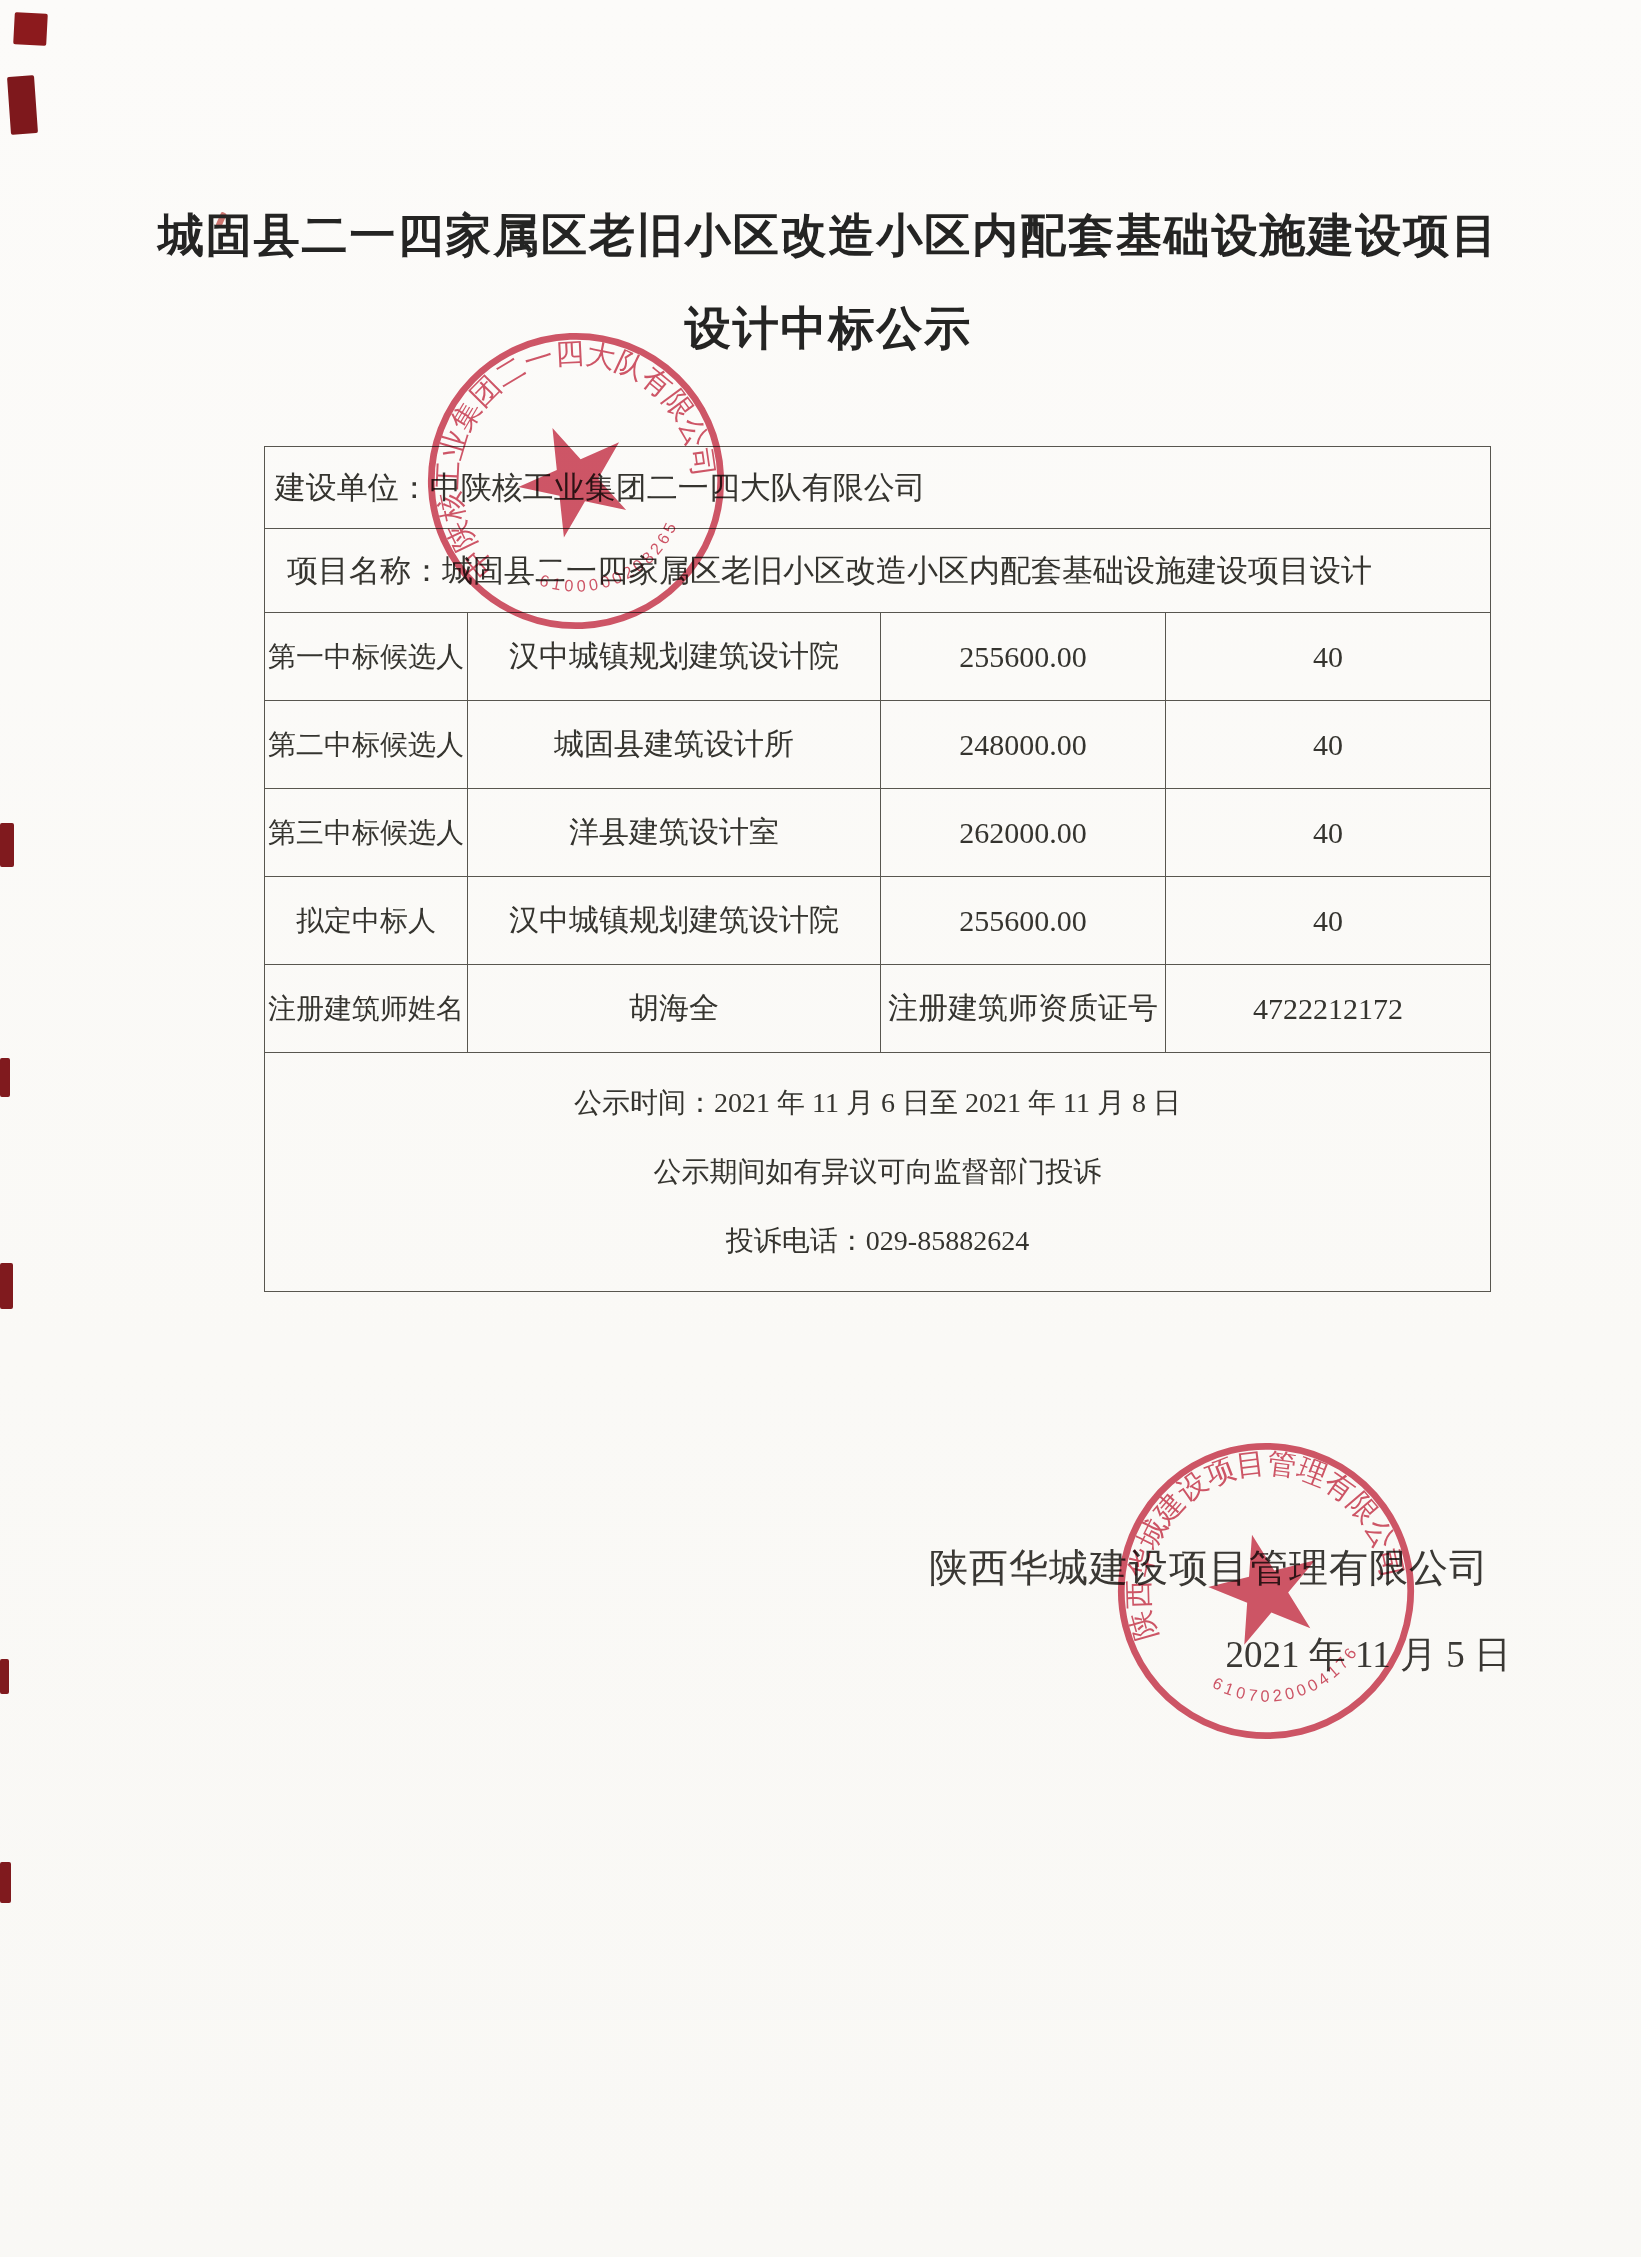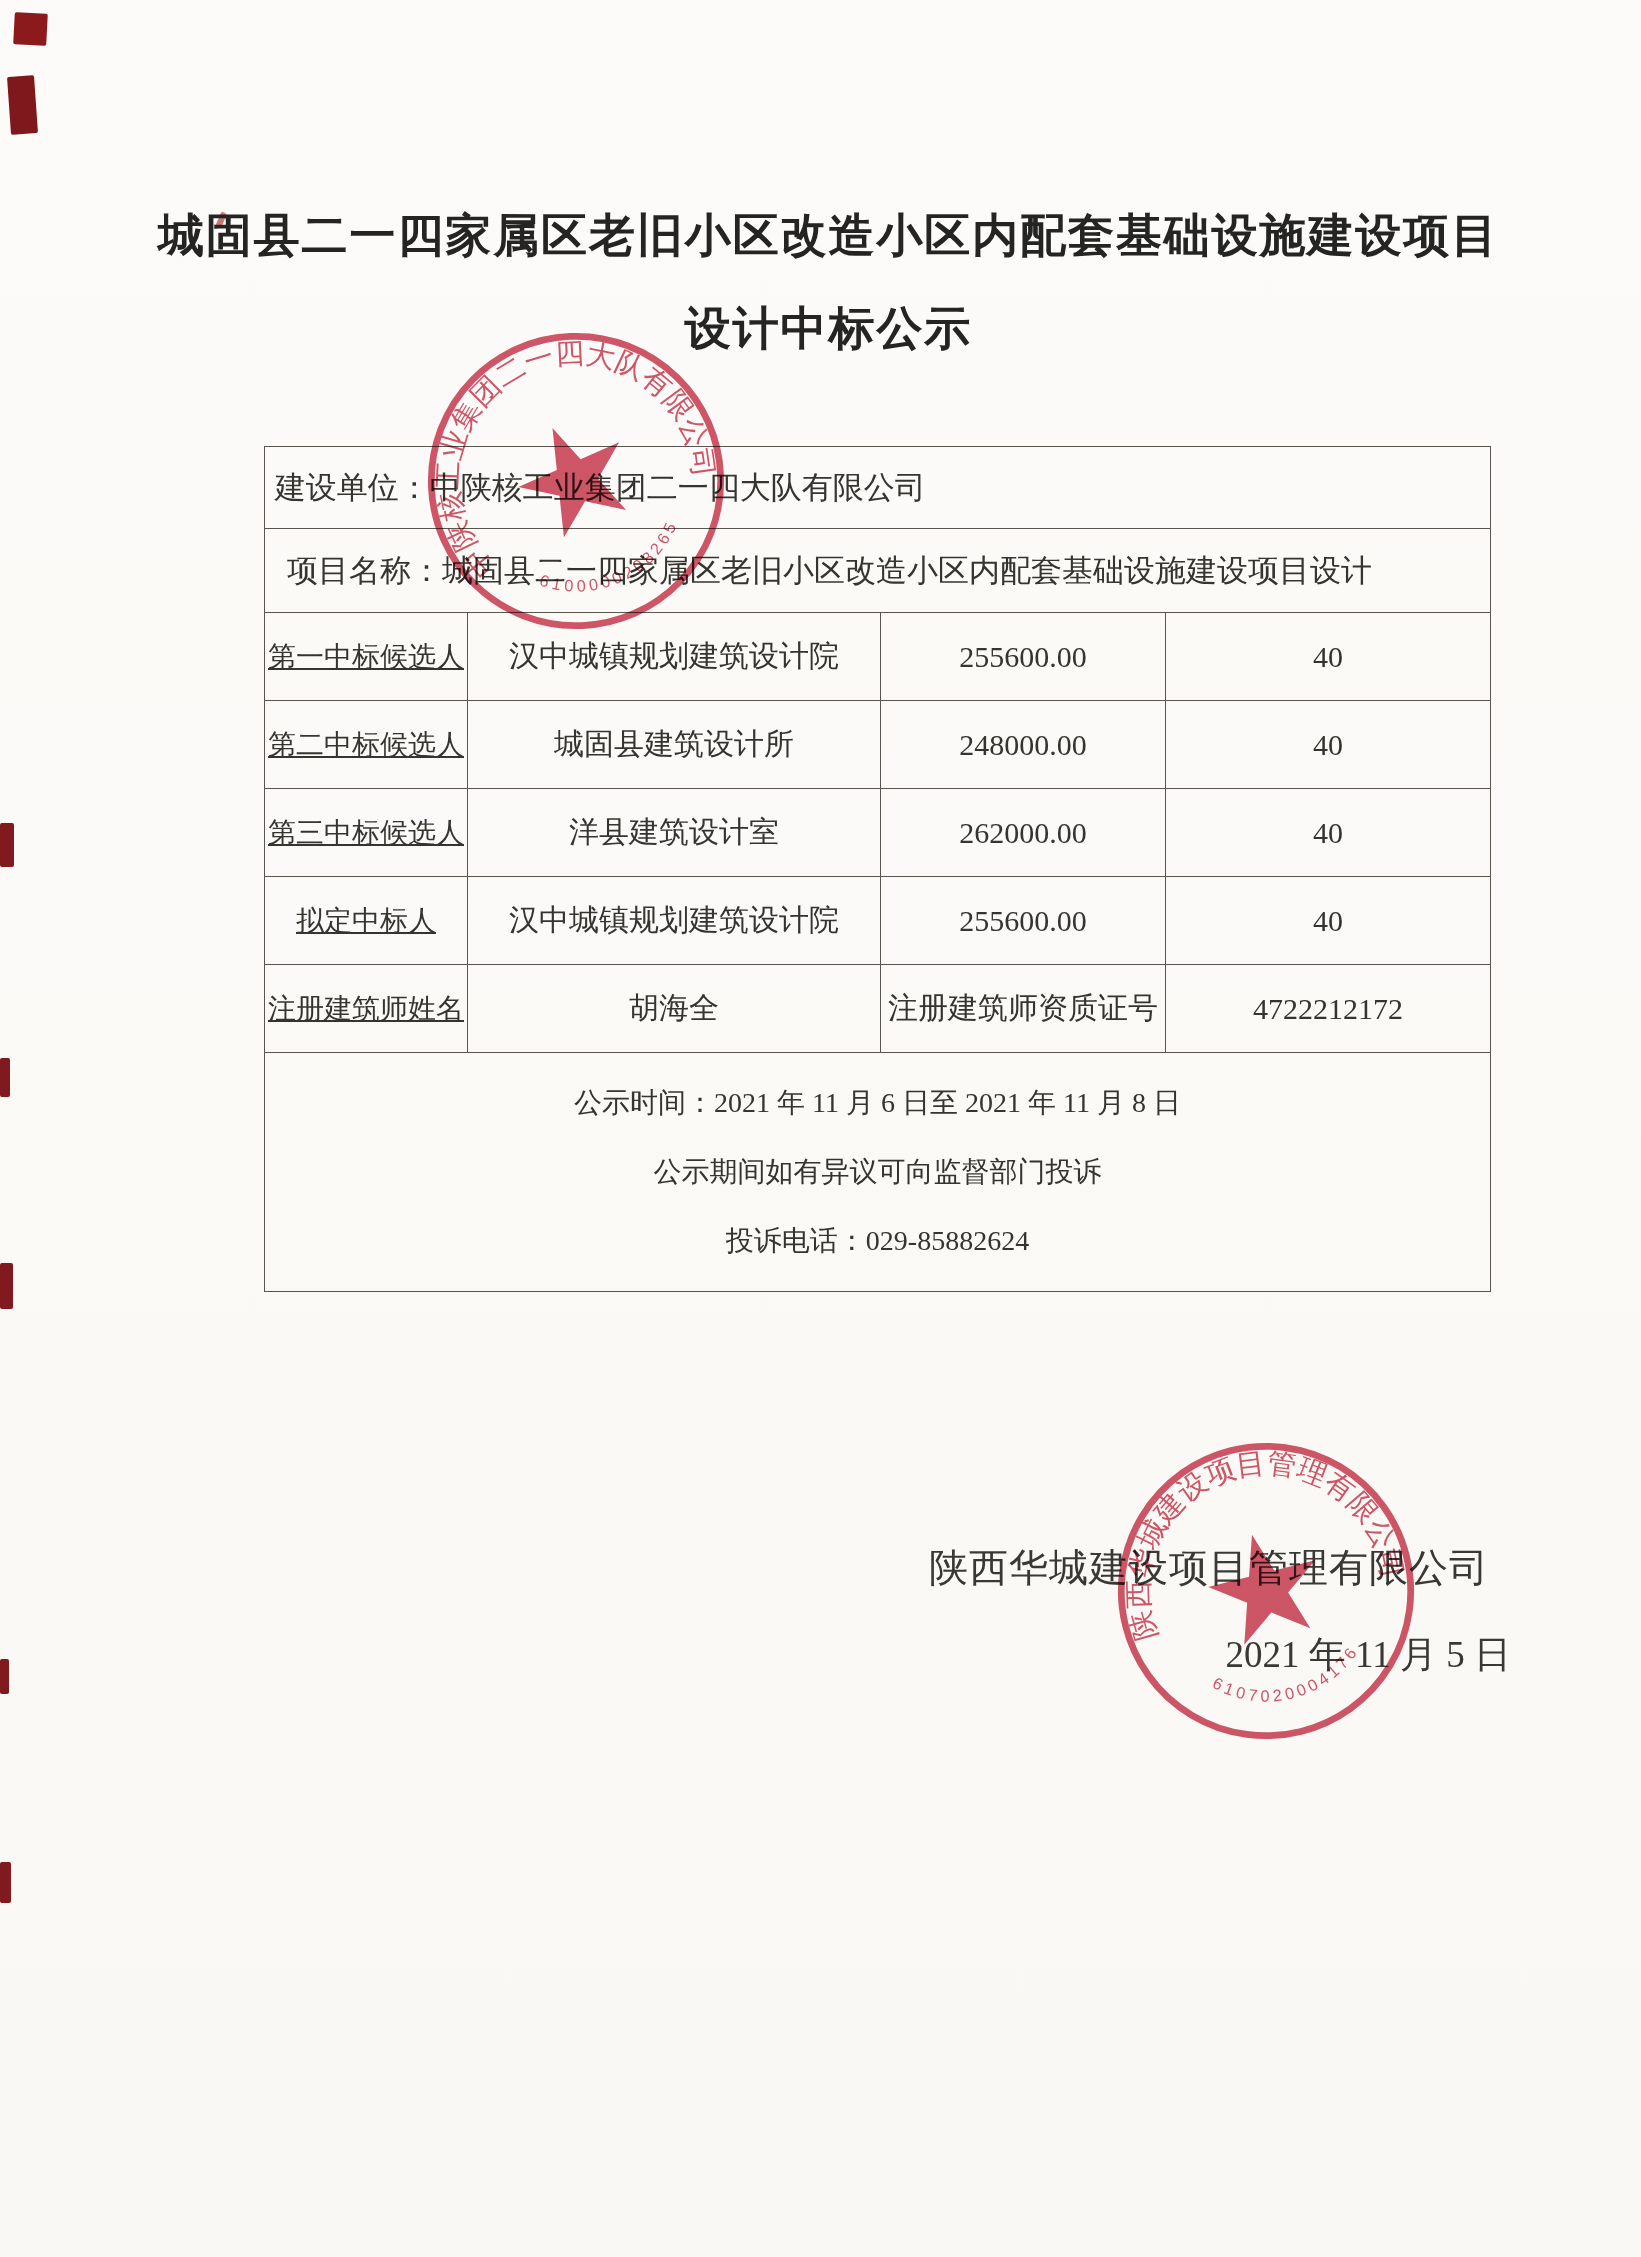--- a/index.html
+++ b/index.html
@@ -46,21 +46,21 @@
     border:1.9px solid #58564f;
     text-align:center;
     vertical-align:middle;
     overflow:hidden;
     white-space:nowrap;
   }
   tr.r-info td{height:79px;text-align:left;padding-left:9.7px;font-size:31px;}
   tr.r-info2 td{height:81px;text-align:left;padding-left:22px;font-size:31px;}
   tr.r-head td{height:72px;}
   tr.r-data td{height:85px;}
-  td.c1{font-size:28px;text-decoration:underline;}
+  td.c1{font-size:28px;}
   tr.r-notes td{height:238px;padding:0;}
   .notes-box{
     display:flex;flex-direction:column;justify-content:space-evenly;align-items:center;
     height:238px;font-size:28px;
   }
 
   .footer-company{
     position:absolute;top:1541px;right:152px;
     font-size:39px;letter-spacing:1px;color:#3a3834;
   }

